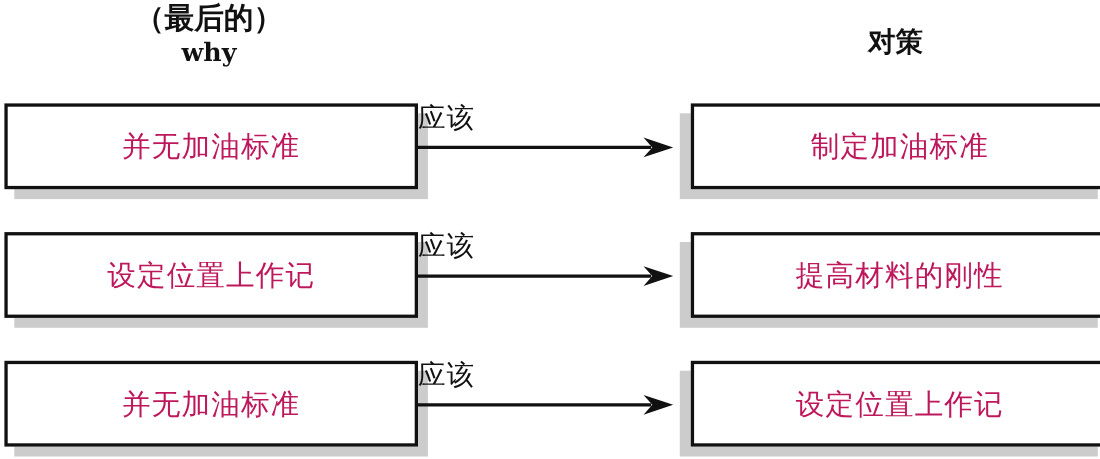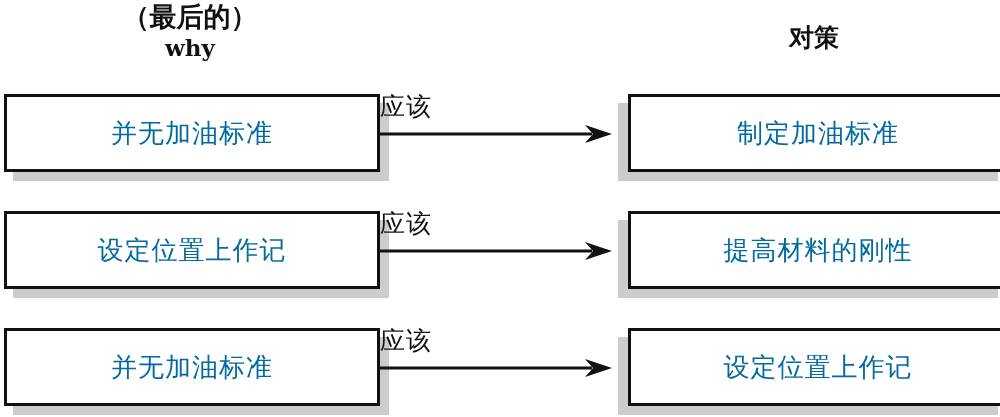--- a/index.html
+++ b/index.html
@@ -69,21 +69,21 @@
     background: #cccccc;
     z-index: 1;
   }
   .box-left   { left: 4px;   width: 376px; }
   .shadow-left{ left: 13px;  width: 376px; }
   .box-right  { left: 628px; width: 380px; }
   .shadow-right{left: 618px; width: 380px; }
 
   .box-label {
     font-size: 26px;
-    color: #0369a1;
+    color: #be185d;
     letter-spacing: 1px;
     white-space: nowrap;
   }
 
   
   .connector {
     position: absolute;
     left: 380px;
     top: 0;
     width: 232px;

